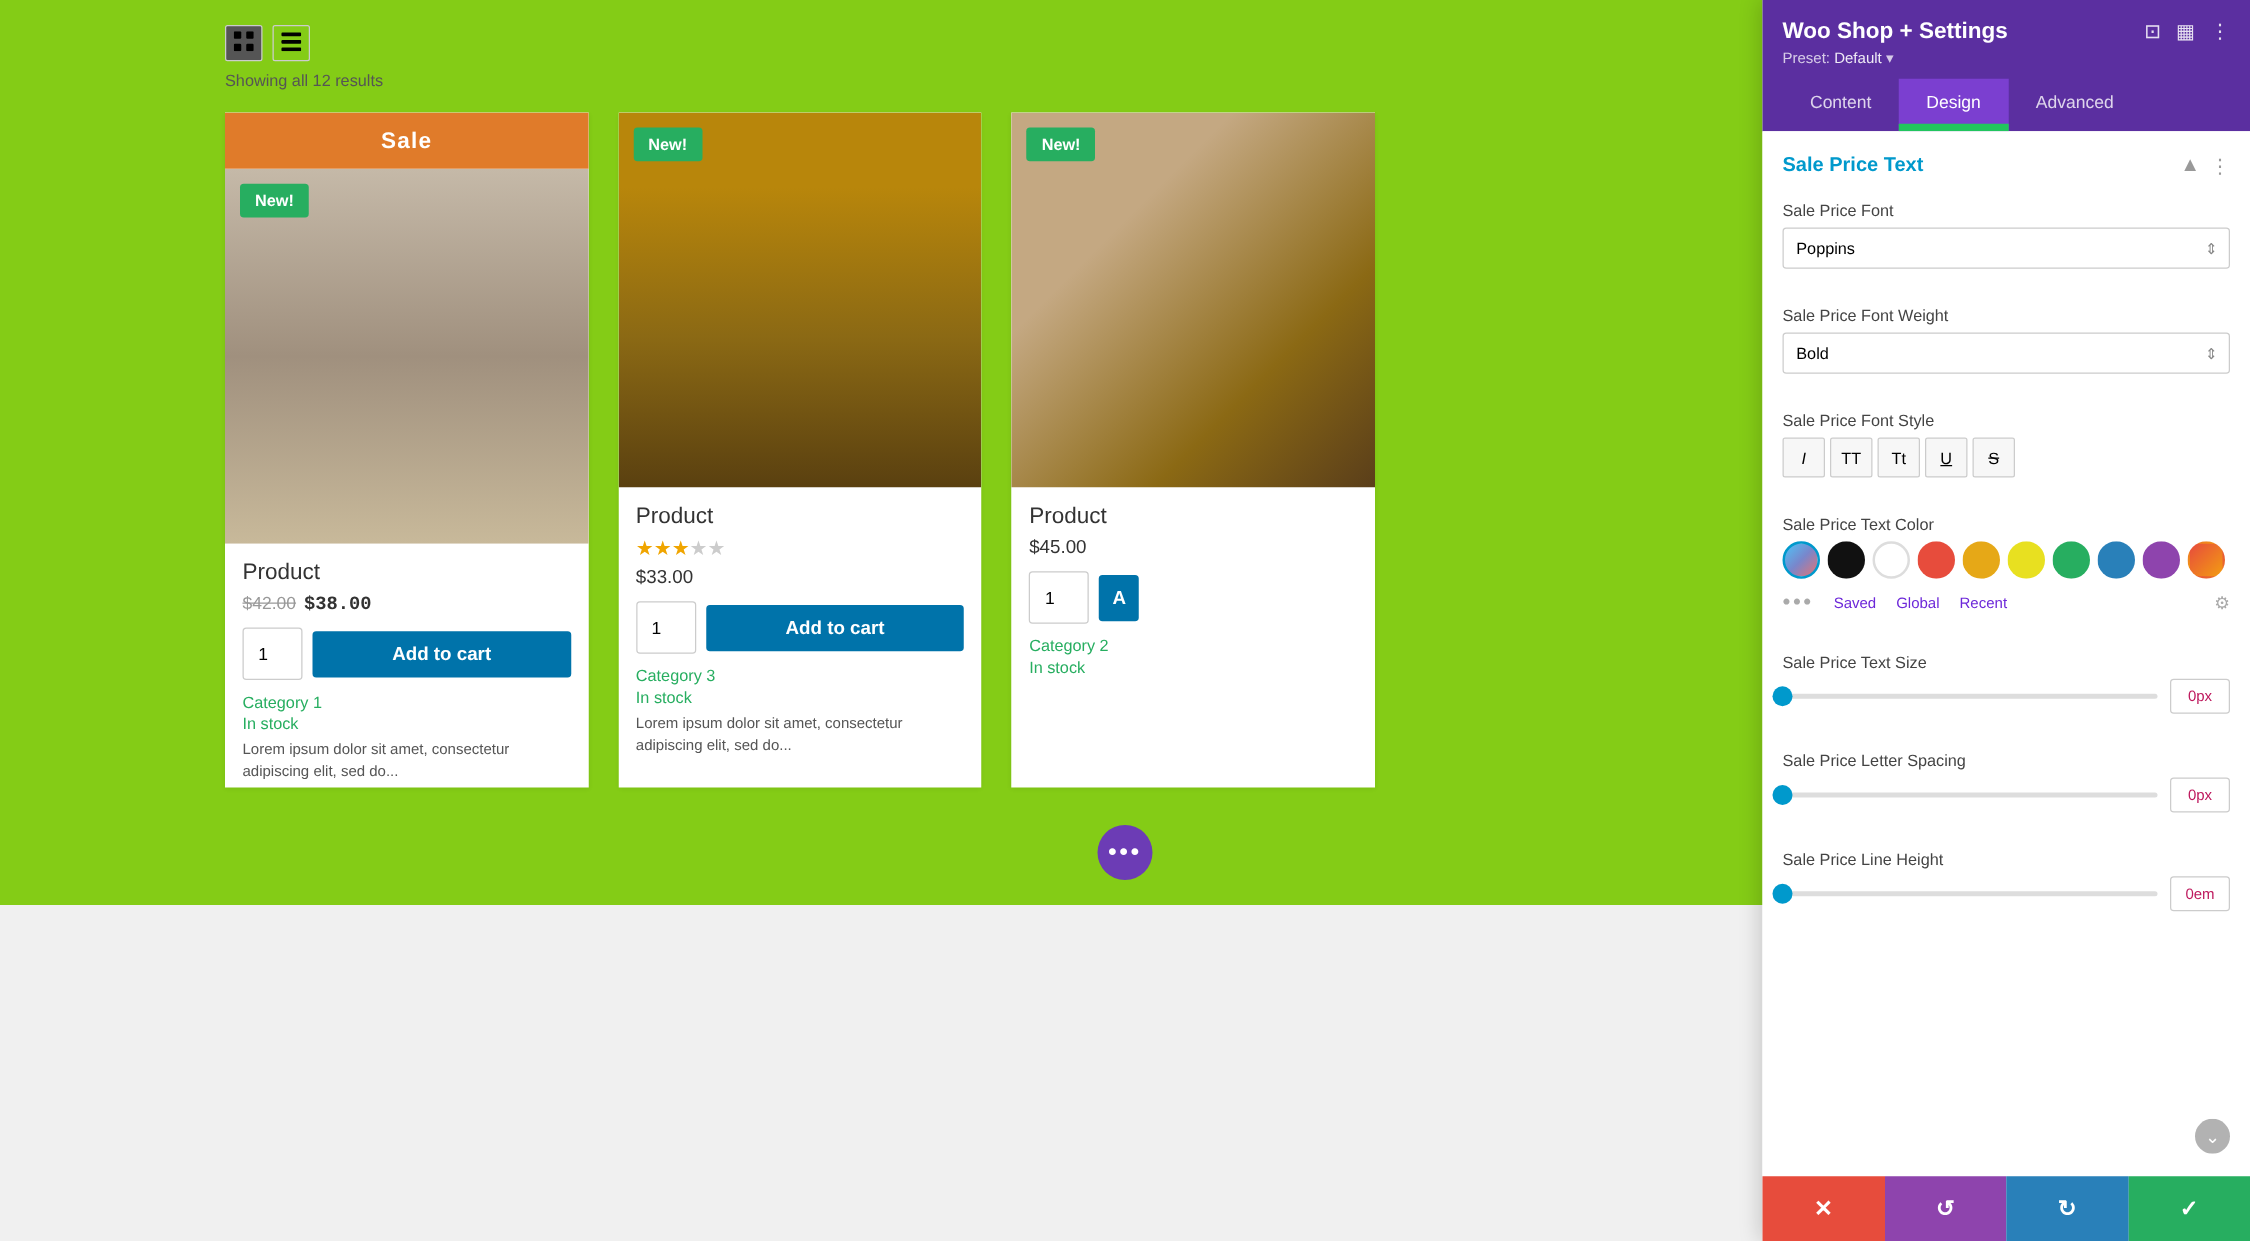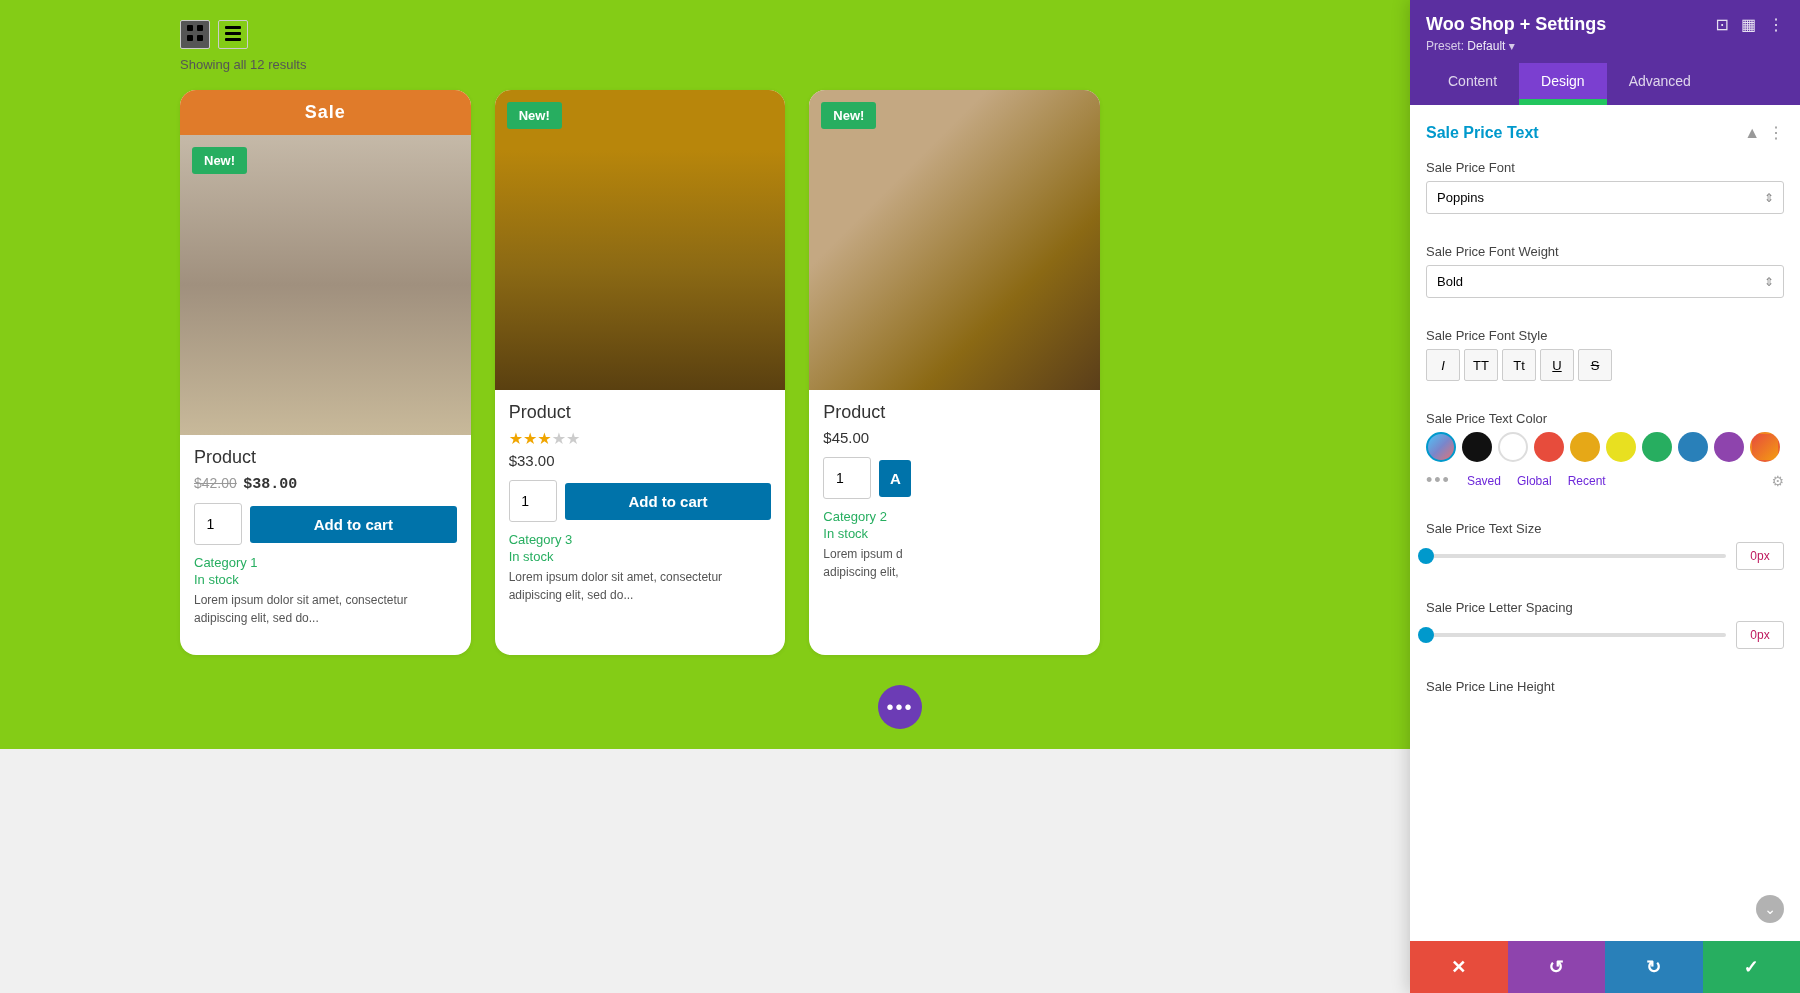--- a/index.html
+++ b/index.html
@@ -21,24 +21,24 @@
 
     .products-grid {
       display: grid;
       grid-template-columns: repeat(3, 1fr);
       gap: 24px;
       max-width: 920px;
     }
 
     .product-card {
       background: #fff;
-      border-radius: 16px;
+      border-radius: 0;
       overflow: hidden;
       box-shadow: 0 1px 4px rgba(0,0,0,0.08);
-      padding-bottom: 28px;
+      padding-bottom: 4px;
     }
 
     .product-image-wrap {
       position: relative;
       width: 100%;
       height: 300px;
       background: #e8e0d5;
       overflow: hidden;
     }
     .product-image-placeholder {
@@ -347,21 +347,20 @@
         <div class="price-wrap">
           <span class="price-single">$45.00</span>
         </div>
       </div>
       <div class="add-to-cart-wrap">
         <input class="qty-input" type="number" value="1" style="">
         <button class="add-to-cart-btn-partial">A</button>
       </div>
       <div class="product-category">Category 2</div>
       <div class="in-stock">In stock</div>
-      <div class="product-desc">Lorem ipsum d<br>adipiscing elit,</div>
     </div>
 
   </div>
 
   <div class="pagination-dot">
     <button class="dot-btn">
       <span>•••</span>
     </button>
   </div>
 </div>
@@ -479,20 +478,27 @@
         <div class="slider-track">
           <div class="slider-fill" style="width:0%;"></div>
           <div class="slider-thumb" style="left:0%;"></div>
         </div>
         <div class="slider-value">0px</div>
       </div>
     </div>
 
     <div class="field-group">
       <div class="field-label">Sale Price Line Height</div>
+      <div class="slider-row">
+        <div class="slider-track">
+          <div class="slider-fill" style="width:0%;"></div>
+          <div class="slider-thumb" style="left:0%;"></div>
+        </div>
+        <div class="slider-value">0em</div>
+      </div>
     </div>
 
   </div>
 
   <div class="panel-footer">
     <button class="footer-btn cancel">✕</button>
     <button class="footer-btn undo">↺</button>
     <button class="footer-btn redo">↻</button>
     <button class="footer-btn confirm">✓</button>
   </div>

